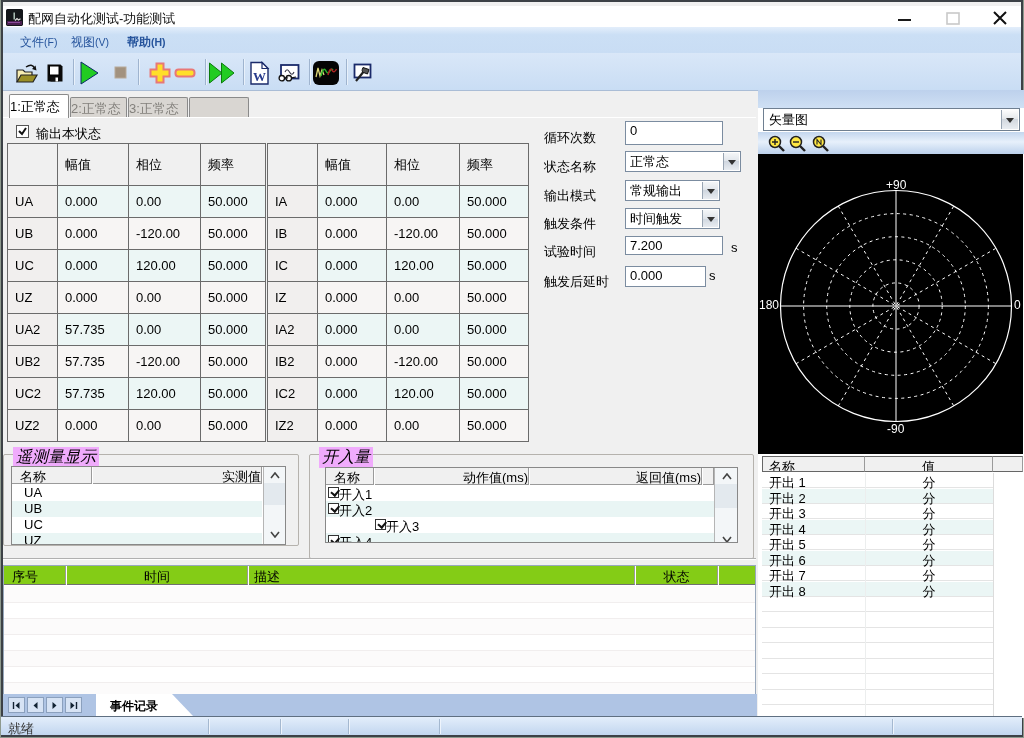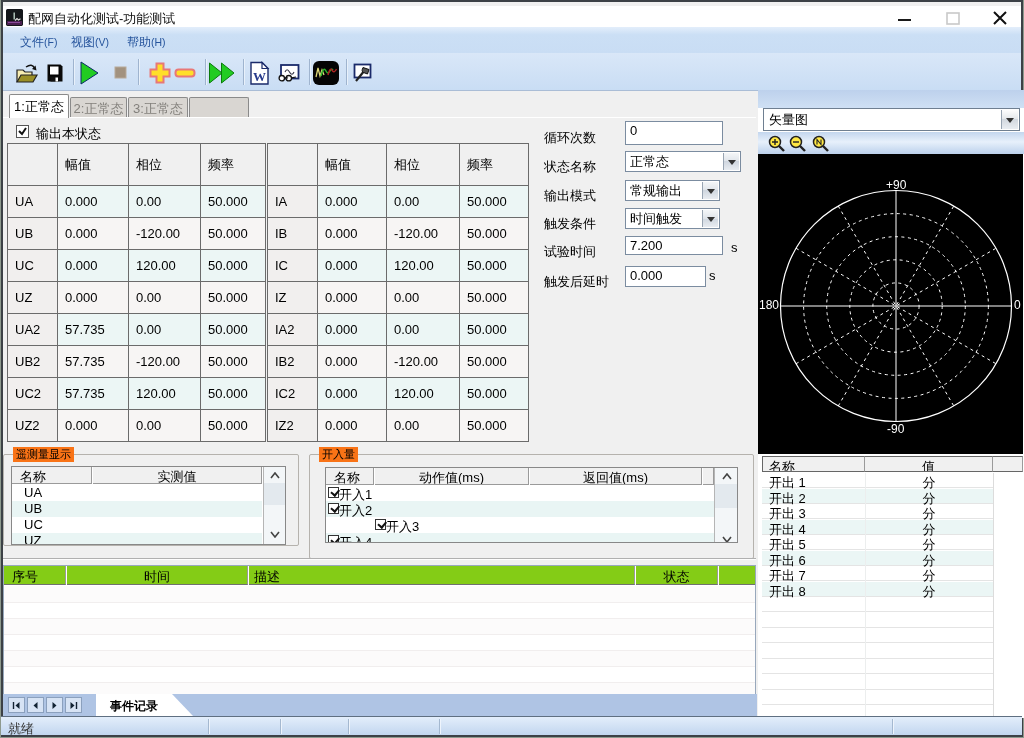--- a/index.html
+++ b/index.html
@@ -14,43 +14,43 @@
 .capbtn{position:absolute;top:0;width:30px;height:25px;text-align:center;}
 
 #menubar{position:absolute;left:0;top:25px;width:100%;height:26px;background:linear-gradient(#e3eefb,#cbdff5 30%,#c9ddf4);}
 .menuitem{position:absolute;top:7px;font-size:12px;color:#26549c;}
 
 #toolbar{position:absolute;left:0;top:51px;width:100%;height:38px;background:linear-gradient(#d9e7f8,#c9ddf4);border-bottom:1px solid #aabdd6;}
 .tbsep{position:absolute;top:6px;width:1px;height:26px;background:#9fb4cf;box-shadow:1px 0 0 #e8f1fb;}
 .ticon{position:absolute;top:7px;width:26px;height:26px;}
 
 #tabstrip{position:absolute;left:0;top:89px;width:753px;height:26px;background:#f0f0f0;}
-.tab{position:absolute;border:1px solid #8a8a8a;border-bottom:none;font-size:13px;text-align:center;}
+.tab{position:absolute;border:1px solid #8a8a8a;border-bottom:none;font-size:13px;text-align:left;}
 .tabactive{background:#fff;color:#000;top:3px;height:24px;z-index:2;border-radius:2px 2px 0 0;}
 .tabin{background:#d9d6d2;color:#83807c;top:6px;height:20px;border-radius:2px 2px 0 0;}
 
 .vtable{position:absolute;border-collapse:collapse;table-layout:fixed;}
 .vtable td{border:1px solid #6b6b6b;font-size:13px;padding:0 0 0 7px;overflow:hidden;}
 .vtable tr.hd td{height:42px;background:#f0f0f0;}
 .vtable tr.r td{height:32px;}
 .vtable td.lbl{background:#f1efee;}
 tr.ra td.d{background:#ecf6f5;}
 tr.rb td.d{background:#f7f5f4;}
 
 .flabel{position:absolute;font-size:13px;color:#000000;}
 .finput{position:absolute;background:#fff;border:1px solid #7b8ca0;font-size:13px;padding:1px 0 0 4px;}
 .combo{position:absolute;background:#fff;border:1px solid #7b8ca0;font-size:13px;padding:1px 0 0 4px;}
 .cbtn{position:absolute;right:1px;top:1px;bottom:1px;width:16px;background:linear-gradient(#f4f6f8,#dfe4ea 50%,#cfd6df 50%,#e8ecf1);border-left:1px solid #98a4b2;}
 .carr{position:absolute;left:4px;top:50%;margin-top:-2px;width:0;height:0;border:4px solid transparent;border-top:5px solid #333;border-bottom:none;}
 
 .grp{position:absolute;border:1px solid #b5b2ad;border-radius:2px;}
-.grptitle{position:absolute;top:-8px;left:9px;background:#f97316;padding:0 3px;font-size:11px;}
+.grptitle{position:absolute;top:-8px;left:9px;background:#f0abfc;padding:0 3px;font-size:16px;font-style:italic;}
 
 .stable{position:absolute;background:#fff;border:1px solid #888;}
-.shead{position:absolute;top:0;height:17px;background:#f0f0f0;border-right:1px solid #9a9a9a;border-bottom:1px solid #9a9a9a;font-size:13px;text-align:center;overflow:hidden;}
+.shead{position:absolute;top:0;height:17px;background:#f0f0f0;border-right:1px solid #9a9a9a;border-bottom:1px solid #9a9a9a;font-size:13px;text-align:right;overflow:hidden;}
 .srow{position:absolute;height:16px;font-size:13px;overflow:hidden;}
 .cbx{position:absolute;left:2px;top:2px;width:11px;height:11px;background:#fff;border:1px solid #333;}
 .cbx::after{content:"";position:absolute;left:1.5px;top:1px;width:6px;height:3.5px;border-left:2px solid #111;border-bottom:2px solid #111;transform:rotate(-50deg);}
 
 #evwrap{position:absolute;left:0px;top:563px;width:753px;height:129px;background:#fff;border:1px solid #98a8bc;}
 .ehead{position:absolute;top:0;height:19px;background:#84cc16;border-right:1px solid #9a9a9a;border-bottom:1px solid #707070;font-size:13px;text-align:center;}
 
 #navstrip{position:absolute;left:0px;top:692px;width:754px;height:22px;background:#afc4e4;}
 .navbtn{position:absolute;top:3px;width:17px;height:16px;background:#d7e3f4;border:1px solid #8ba0bd;text-align:center;}
 #evtab{position:absolute;left:93px;top:0;width:97px;height:22px;background:#fff;clip-path:polygon(0 0,76px 0,97px 22px,0 22px);}
@@ -86,21 +86,21 @@
     <svg class="capbtn" style="left:935px;" width="30" height="25">
         <rect x="9" y="7" width="12" height="11" fill="none" stroke="#c9c9c9" stroke-width="1.6"></rect>
       </svg>
     <svg class="capbtn" style="left:982px;" width="30" height="25">
         <path d="M9 6 L21 18 M21 6 L9 18" stroke="#111" stroke-width="2"></path>
       </svg>
   </div>
   <div id="menubar">
     <div class="menuitem" style="left:17px;">文件<span style="font-size:10.5px;">(F)</span></div>
     <div class="menuitem" style="left:68px;">视图<span style="font-size:10.5px;">(V)</span></div>
-    <div class="menuitem" style="left:124px;">帮助<span style="font-size:10.5px;">(H)</span></div>
+    <div class="menuitem" style="left:124px;font-weight:bold;">帮助<span style="font-size:10.5px;">(H)</span></div>
   </div>
   <div id="toolbar">
     <svg class="ticon" style="left:11px;" viewBox="0 0 26 26">
         <path d="M12 7 q6 -4 8.5 1" stroke="#111" stroke-width="1.5" fill="none"></path>
         <path d="M21.5 5.5 l1 5 l-4.5 -1.5 z" fill="#111"></path>
         <path d="M3 22 V10 h6 l2 2 h7 v3" fill="#f7edb3" stroke="#222" stroke-width="1.2"></path>
         <path d="M3 22 L7 15 h16 l-4 7 z" fill="#9a8f28" stroke="#222" stroke-width="1.2"></path>
       </svg>
     <svg class="ticon" style="left:39px;" viewBox="0 0 26 26">
         <path d="M5.5 4.5 h13 l2 2 v15 h-15 z" fill="#0a0a0a"></path>

